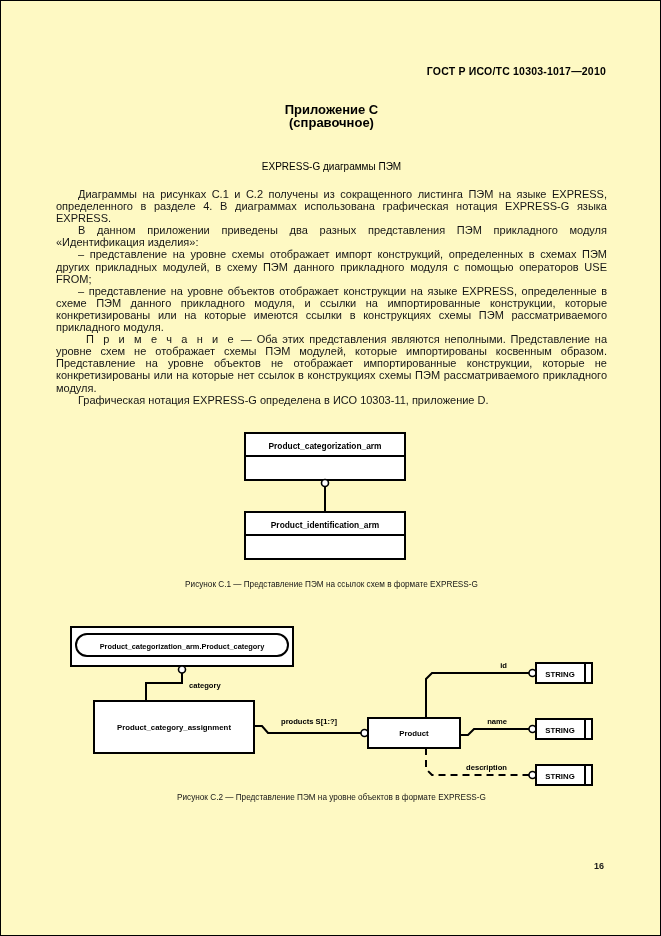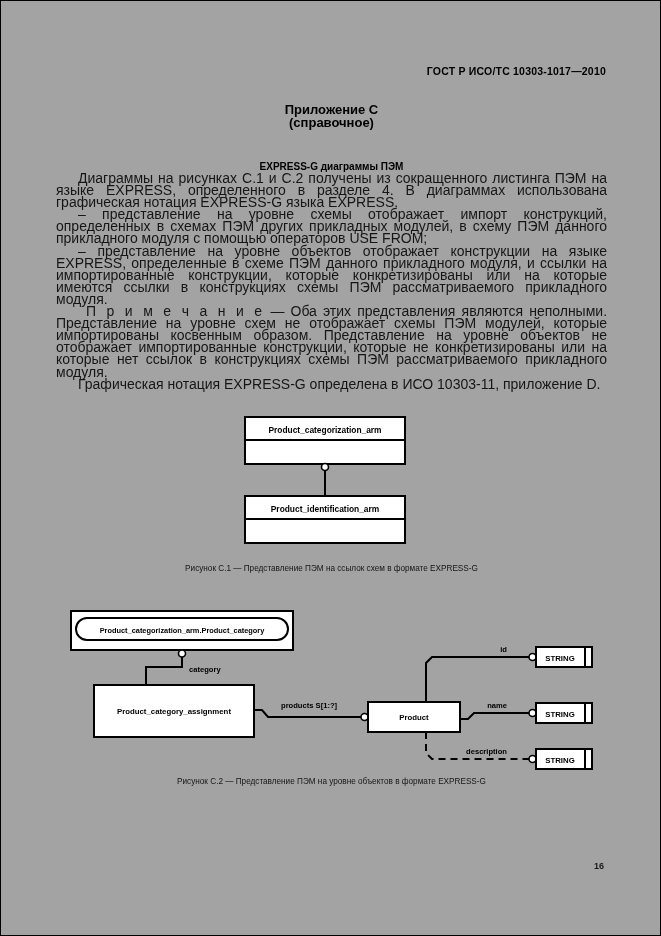--- a/index.html
+++ b/index.html
@@ -15,21 +15,21 @@
     color: #000000;
     overflow: hidden;
   }
   .page {
     position: absolute;
     left: 0; top: 0;
     width: 661px;
     height: 936px;
     box-sizing: border-box;
     border: 1px solid #000000;
-    background: #a3a3a3;
+    background: #fef9c3;
   }
   .inner {
     position: absolute;
     left: 55px;
     top: 50px;
     width: 551px;
   }
   .doc-header {
     text-align: right;
     font-size: 10.5px;
@@ -41,25 +41,26 @@
   .annex-block {
     text-align: center;
     font-size: 13px;
     font-weight: bold;
     margin-top: 26px;
     line-height: 13px;
   }
   .section-title {
     text-align: center;
     font-size: 10px;
-    font-weight: bold;
+    font-weight: normal;
     margin-top: 32px;
   }
   .body-text {
-    font-size: 14px;
+    margin-top: 16px;
+    font-size: 11px;
     line-height: 12.1px;
     text-align: justify;
     color: #161616;
   }
   .body-text p {
     margin: 0;
   }
   .indent {
     text-indent: 22px;
   }
@@ -104,20 +105,21 @@
 
     <div class="annex-block">
       <div>Приложение С</div>
       <div>(справочное)</div>
     </div>
 
     <div class="section-title">EXPRESS-G диаграммы ПЭМ</div>
 
     <div class="body-text">
       <p class="indent">Диаграммы на рисунках С.1 и С.2 получены из сокращенного листинга ПЭМ на языке EXPRESS, определенного в разделе 4. В диаграммах использована графическая нотация EXPRESS-G языка EXPRESS.</p>
+      <p class="indent">В данном приложении приведены два разных представления ПЭМ прикладного модуля «Идентификация изделия»:</p>
       <p class="indent">– представление на уровне схемы отображает импорт конструкций, определенных в схемах ПЭМ других прикладных модулей, в схему ПЭМ данного прикладного модуля с помощью операторов USE FROM;</p>
       <p class="indent">– представление на уровне объектов отображает конструкции на языке EXPRESS, определенные в схеме ПЭМ данного прикладного модуля, и ссылки на импортированные конструкции, которые конкретизированы или на которые имеются ссылки в конструкциях схемы ПЭМ рассматриваемого прикладного модуля.</p>
       <p class="indent-note"><span class="spaced">П р и м е ч а н и е</span> <span>— Оба этих представления являются неполными. Представление на уровне схем не отображает схемы ПЭМ модулей, которые импортированы косвенным образом. Представление на уровне объектов не отображает импортированные конструкции, которые не конкретизированы или на которые нет ссылок в конструкциях схемы ПЭМ рассматриваемого прикладного модуля.</span></p>
       <p class="indent">Графическая нотация EXPRESS-G определена в ИСО 10303-11, приложение D.</p>
     </div>
 
     <div class="diagram" style="margin-top:22px;text-decoration:underline;">
       <svg width="551" height="140" viewBox="0 0 551 140">
 
         <g>

